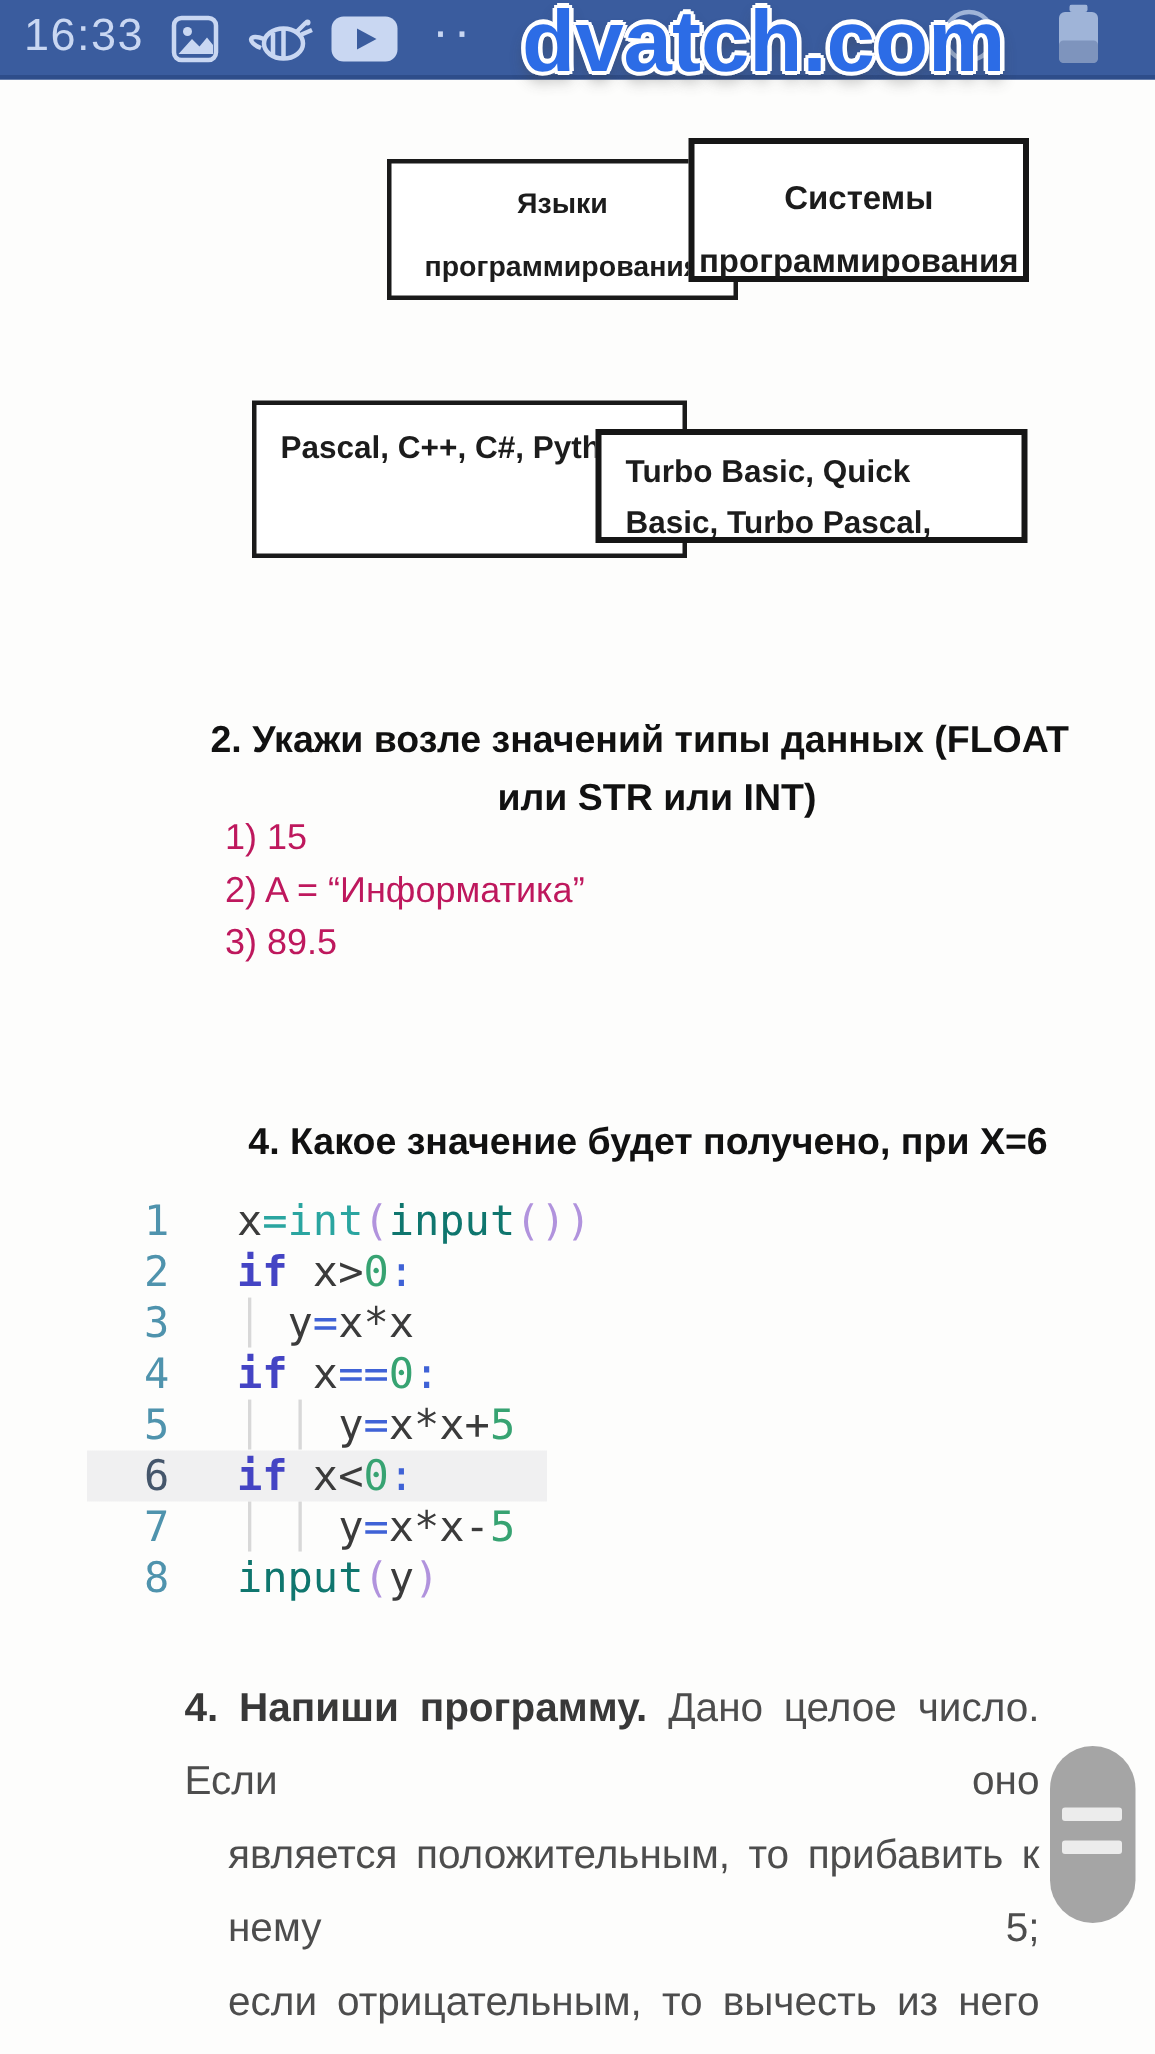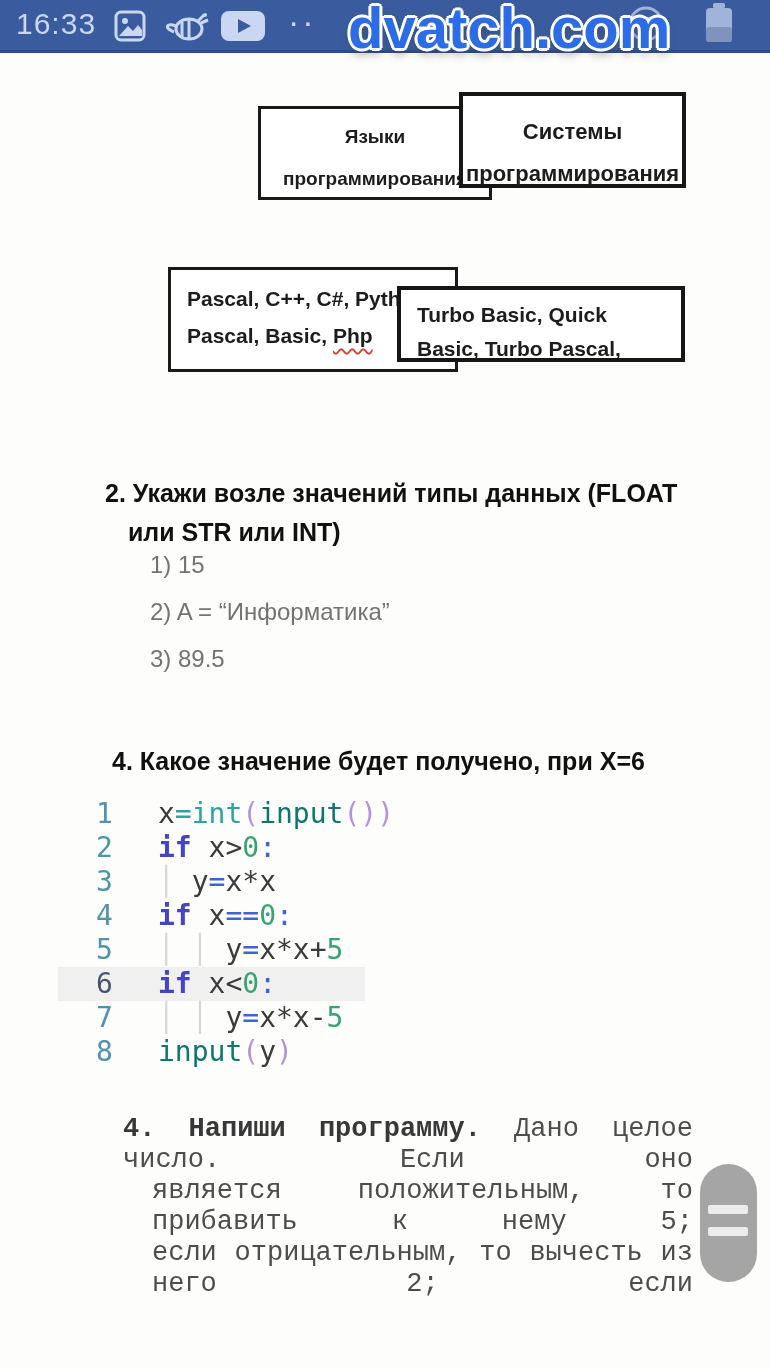--- a/index.html
+++ b/index.html
@@ -45,25 +45,26 @@
     white-space:pre-line;}
   .sq{
     text-decoration:underline;text-decoration-style:wavy;
     text-decoration-color:#cc4433;text-decoration-thickness:2px;
     text-underline-offset:5px;
   }
   
   .q-heading{
     position:absolute;font-weight:700;color:#111;font-size:25px;line-height:39px;
     white-space:pre-line;
+    text-align:center;
   }
   #q2-heading{left:105px;top:474px;width:620px;padding-left:23px;text-indent:-23px;}
   #q2-items{
-    position:absolute;left:150px;top:541px;font-size:24px;line-height:47px;
-    color:#737373;white-space:pre-line;
+    position:absolute;left:150px;top:541px;font-size:24px;line-height:35px;
+    color:#be185d;white-space:pre-line;
   }
   #q3-heading{left:112px;top:742px;width:640px;}
   
   #code-editor{
     position:absolute;left:58px;top:797px;width:440px;
     font-family:"DejaVu Sans Mono",monospace;font-size:28px;
   }
   .codeline{display:flex;height:34px;line-height:34px;white-space:pre;}
   .codeline.hl{background:linear-gradient(to right,#f0f0f1 0 307px,transparent 307px);}
   .ln{width:100px;box-sizing:border-box;padding-left:38px;color:#4f93ad;flex:none;}
@@ -71,21 +72,21 @@
   .t-d{color:#3b3b3b}
   .t-kw{color:#4444c4;font-weight:700}
   .t-bi{color:#2aa5a0}
   .t-fn{color:#0f766e}
   .t-par{color:#b193dd}
   .t-num{color:#37a372}
   .t-op{color:#3f62d6}
   .t-g{color:#d8d8d8}
   
   #q4{position:absolute;left:123px;top:1114px;width:570px;font-size:27px;color:#4d4d4d;}
-  .q4line{line-height:31px;text-align:justify;text-align-last:justify;font-family:Liberation Mono, monospace;}
+  .q4line{line-height:49px;text-align:justify;text-align-last:justify;}
   .q4line.indent{margin-left:29px;}
   .s-lead{font-weight:700;color:#383838;}
   .s-body{color:#4d4d4d;}
   
   #drag-handle{
     position:absolute;left:700px;top:1164px;width:57px;height:118px;
     background:#a5a5a5;border-radius:29px;z-index:6;
   }
   #drag-handle .bar{
     position:absolute;left:8px;width:40px;height:9px;border-radius:2px;background:#ececec;
@@ -146,21 +147,20 @@
 
 <div class="watermark">dvatch.com</div>
 
 <div class="wbox centered" id="box-languages">Языки
 программирования</div>
 <div class="wbox centered" id="box-systems">Системы
 программирования</div>
 
 <div class="wbox" id="box-lang-list">
   <div class="nowrap">Pascal, C++, C#, Python, Object</div>
-  <div class="nowrap"><span>Pascal, Basic, </span><span class="sq">Php</span></div>
 </div>
 <div class="wbox" id="box-sys-list">Turbo Basic, Quick
 Basic, Turbo Pascal, Borland
 Delphi, Microsoft Visual Basic</div>
 
 <div class="q-heading" id="q2-heading">2. Укажи возле значений типы данных (FLOAT
 или STR или INT)</div>
 <div id="q2-items">1) 15
 2) A = “Информатика”
 3) 89.5</div>

